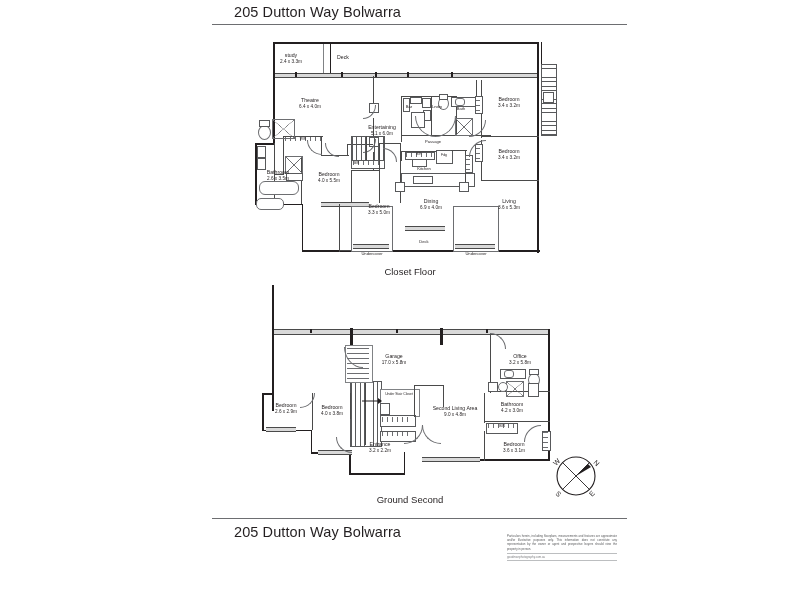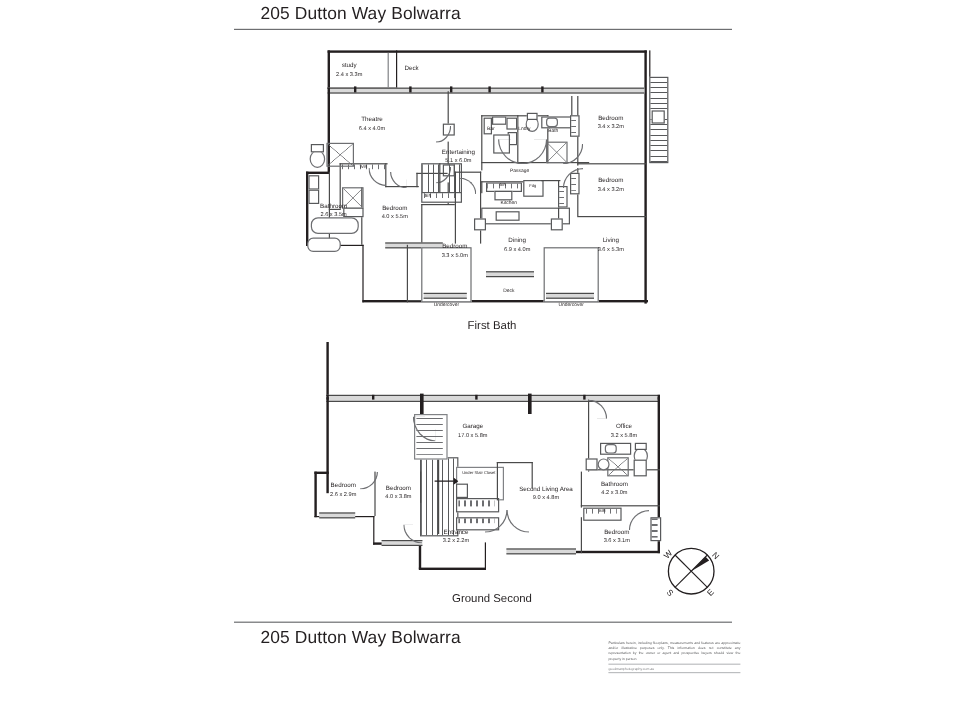--- a/index.html
+++ b/index.html
@@ -1,20 +1,20 @@
 <!DOCTYPE html>
 <html><head>
 <meta charset="utf-8">
 <style>
   html,body{margin:0;padding:0;background:#ffffff;}
   body{width:800px;height:600px;position:relative;overflow:hidden;
        font-family:"Liberation Sans","DejaVu Sans",sans-serif;color:#2b2b2b;}
 
   
-  .title-block{position:absolute;left:195px;width:415px;}
+  .title-block{position:absolute;left:212px;width:415px;}
   #header-block{top:4px;}
   #footer-block{top:518px;}
   .title-text{font-size:14.5px;font-weight:400;color:#231f20;letter-spacing:.1px;padding-left:22px;}
   .title-rule{border-bottom:1.4px solid #6d6e71;margin-top:4px;width:100%;}
   .title-rule-top{border-bottom:1.4px solid #6d6e71;margin-bottom:5px;width:100%;}
 
   
   .floor-label{position:absolute;font-size:9.5px;color:#231f20;text-align:center;width:200px;}
   #first-floor-label{left:310px;top:266px;}
   #ground-floor-label{left:310px;top:494px;}
@@ -258,21 +258,21 @@
   </div>
   <div class="room" style="left:98px;top:163px;width:52px;">
     <span class="nm">Bedroom</span>
     <span class="dm">3.3 x 5.0m</span>
   </div>
   <div class="tiny" style="left:152px;top:199px;width:34px;">Deck</div>
   <div class="tiny" style="left:96px;top:211px;width:42px;">Undercover</div>
   <div class="tiny" style="left:200px;top:211px;width:42px;">Undercover</div>
 </div>
 
-<div class="floor-label" id="first-floor-label">First Bath</div>
+<div class="floor-label" id="first-floor-label">Closet Floor</div>
 
 <div class="plan" id="ground-floor-plan" style="left:262px;top:285px;width:300px;height:200px;">
 
   <div class="w" style="left:10px;top:0px;width:1.6px;height:45px;"></div>
 
   <div class="glass" style="left:10px;top:44px;width:278px;height:4px;"></div>
   <div class="w" style="left:10px;top:44px;width:1.6px;height:4px;"></div>
   <div class="w" style="left:48px;top:44px;width:2px;height:4px;"></div>
   <div class="w" style="left:88px;top:43px;width:2.6px;height:17px;"></div>
   <div class="w" style="left:134px;top:44px;width:2px;height:4px;"></div>

